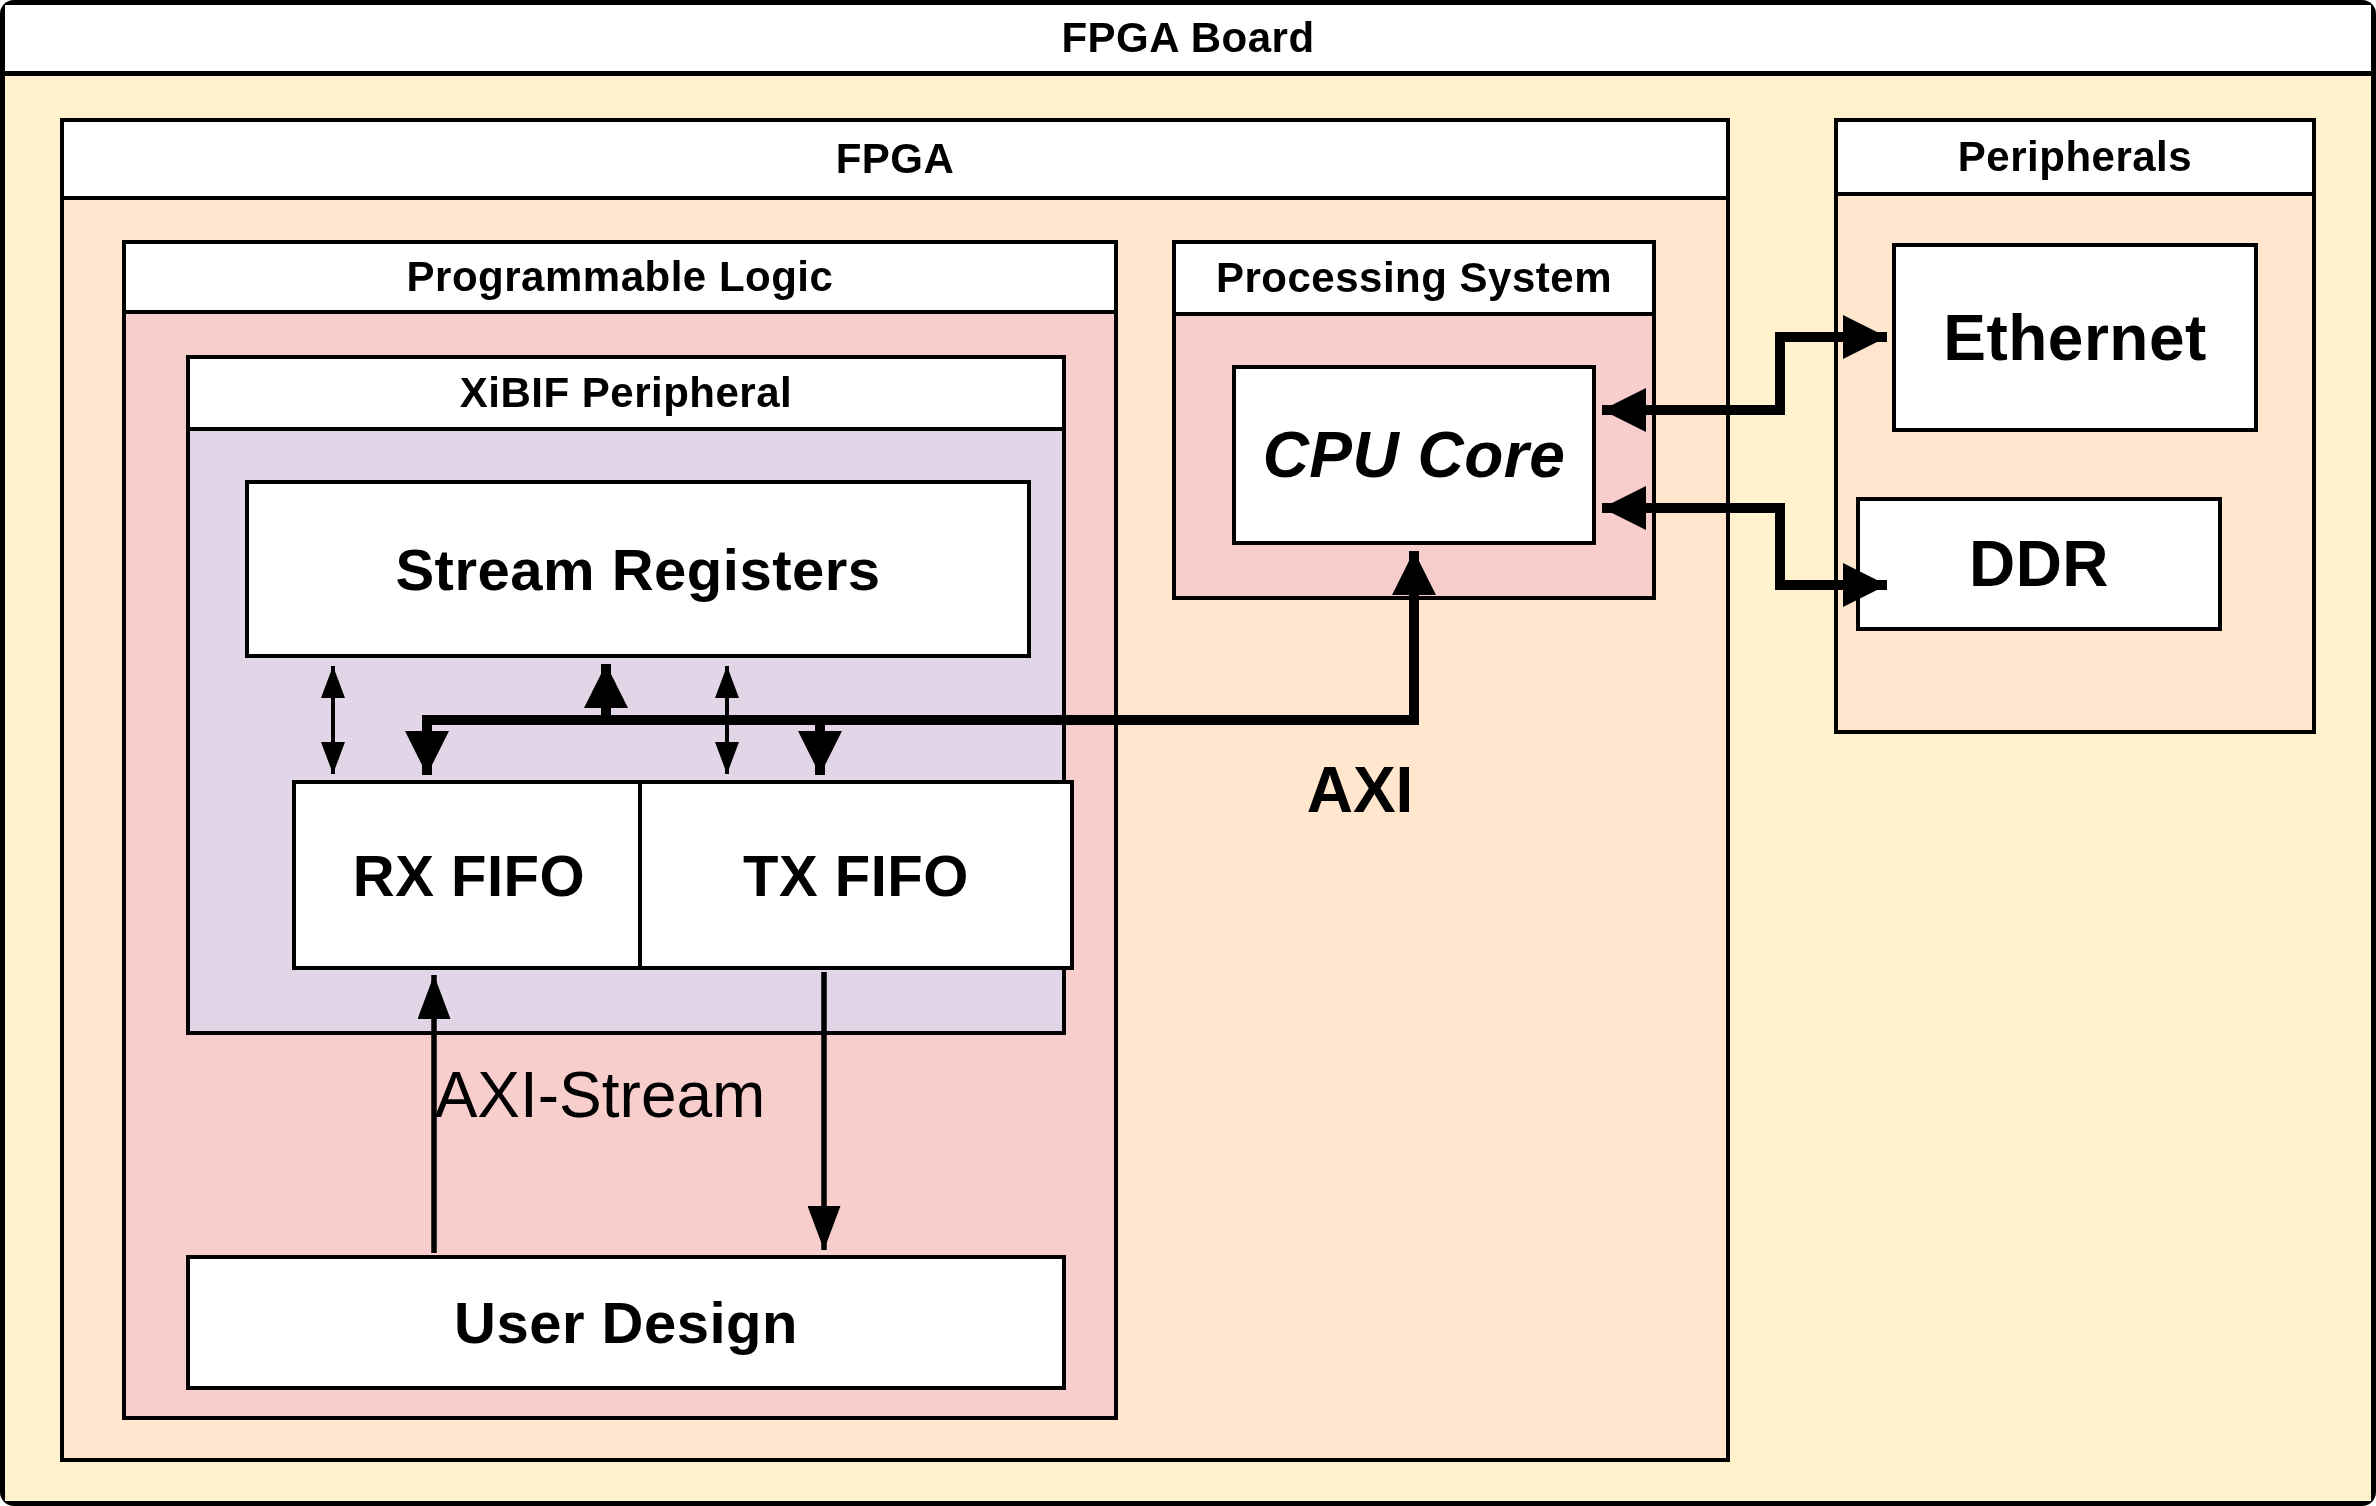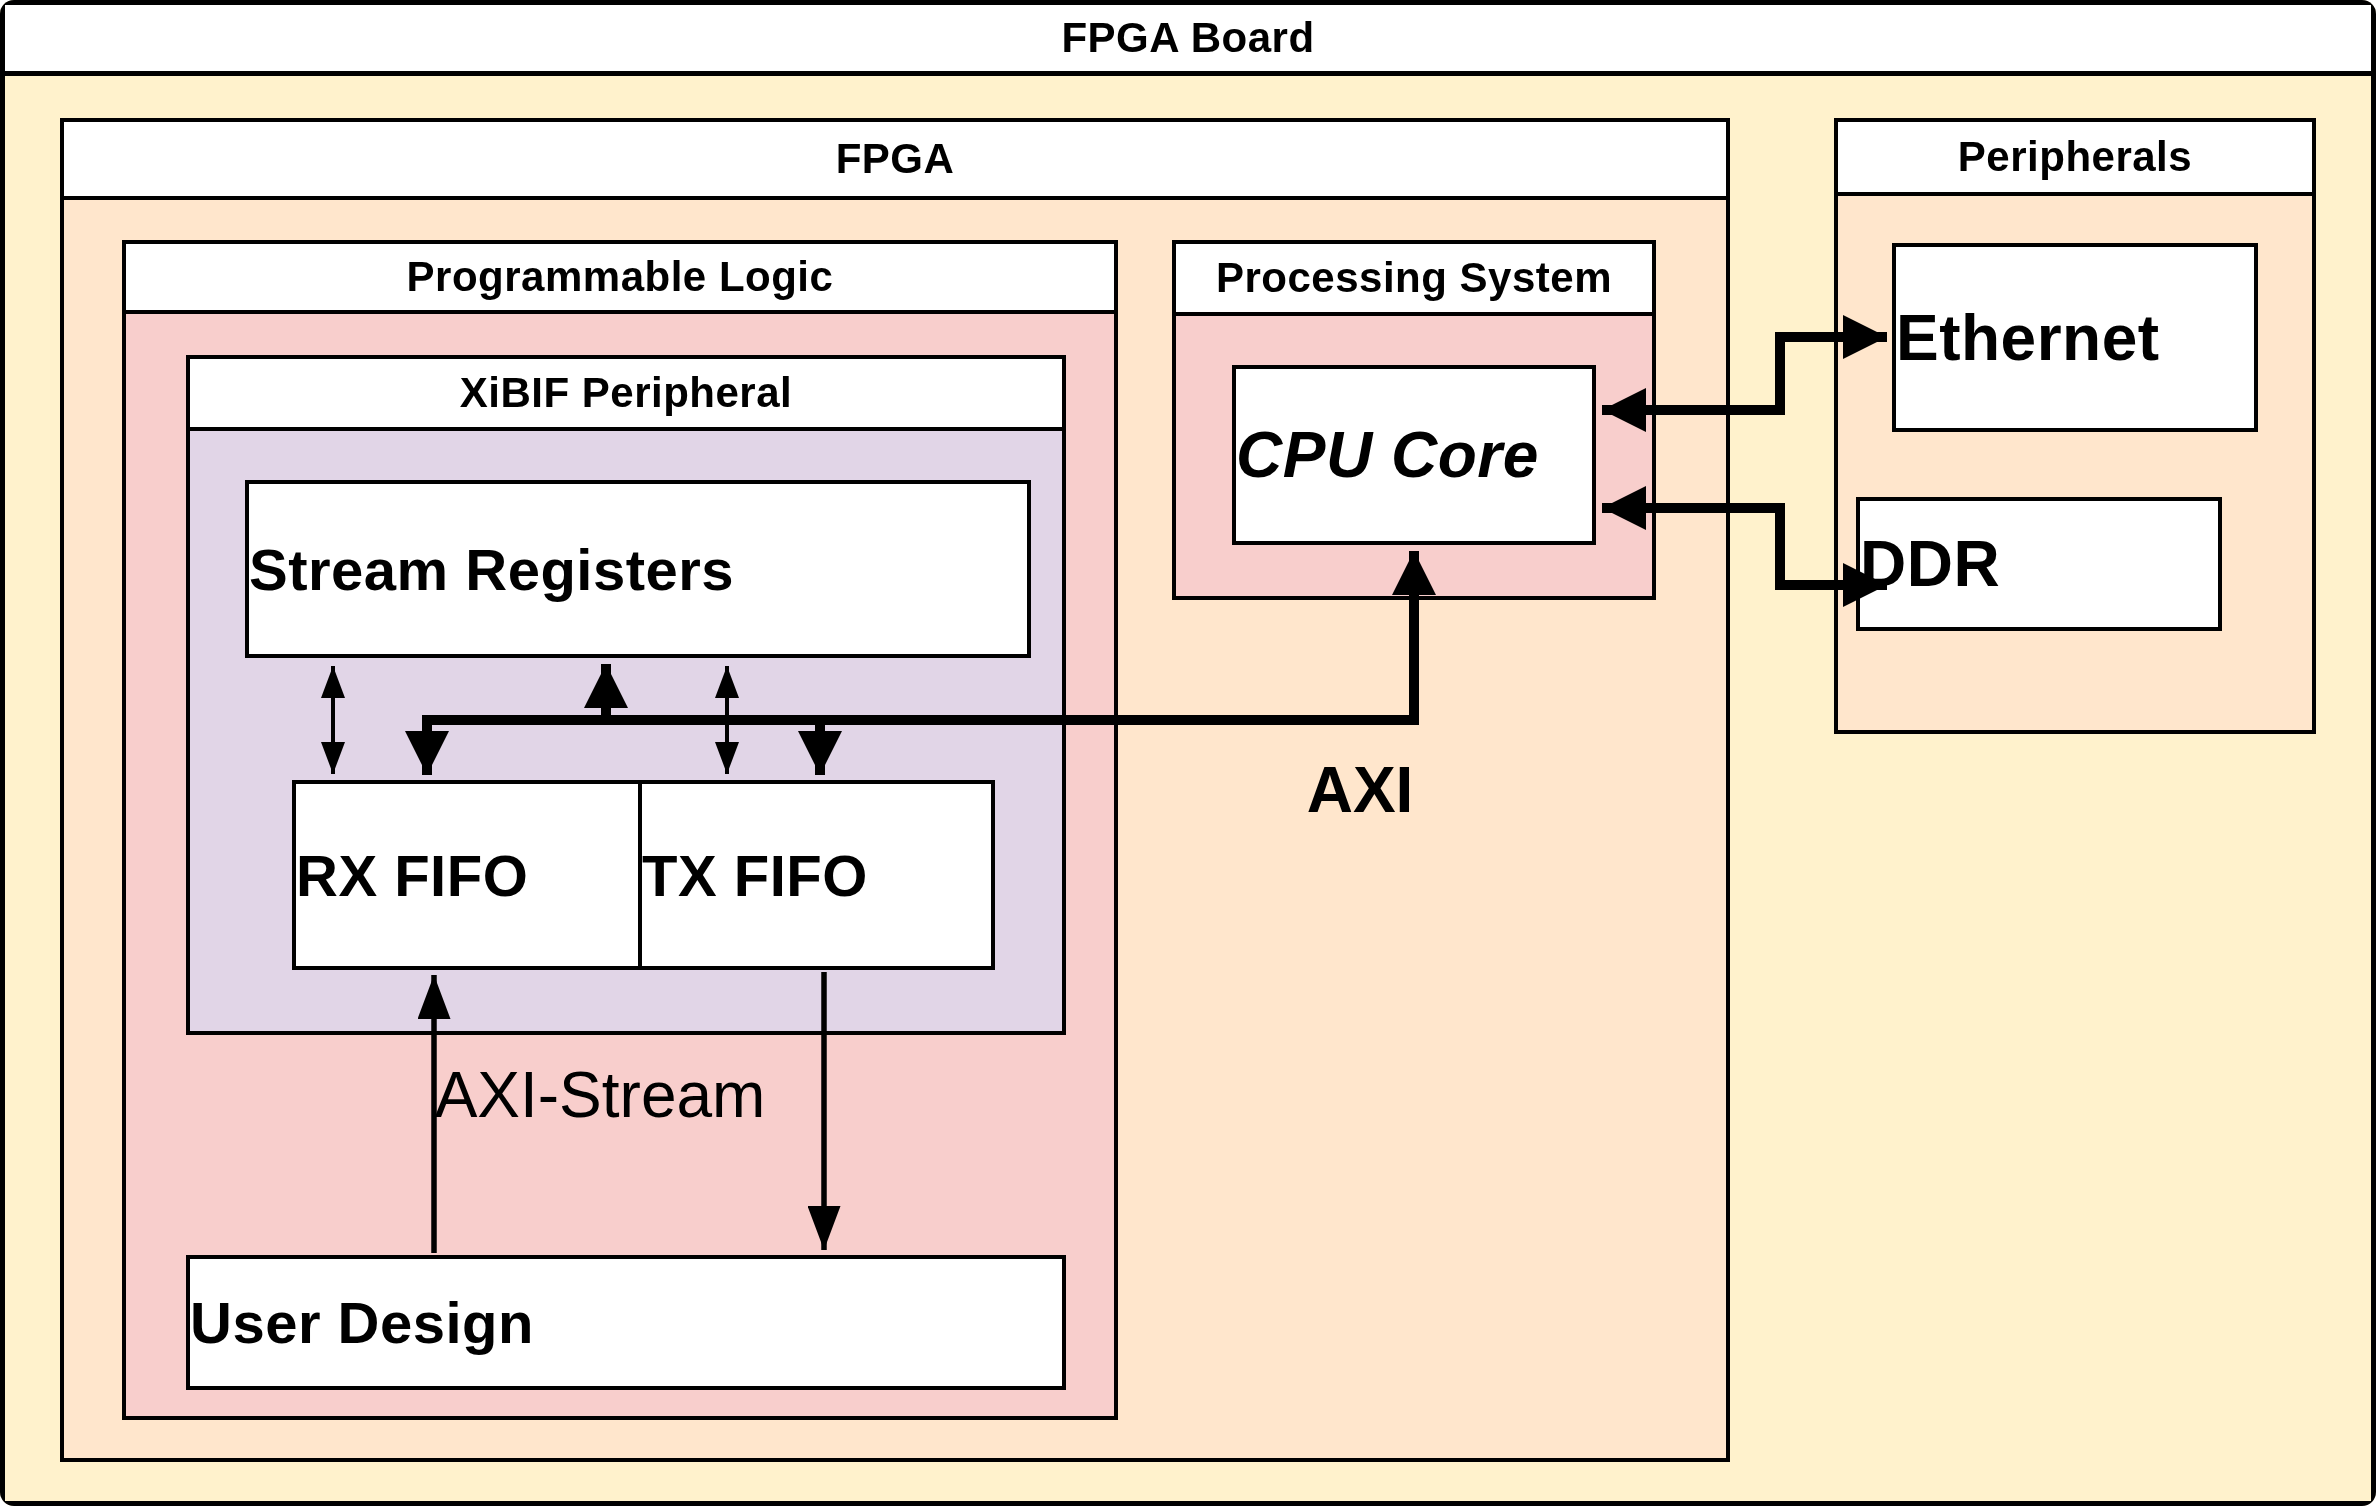--- a/index.html
+++ b/index.html
@@ -22,21 +22,21 @@
     background: var(--c-node_bg, #fff);
     border-bottom: 4px solid var(--c-line, #000);
     display: flex; align-items: center; justify-content: center;
     font-weight: bold; font-size: 42px; letter-spacing: 0.5px;
   }
   .band.outer-band { border-bottom-width: 5px; }
   .node {
     position: absolute; box-sizing: border-box;
     background: var(--c-node_bg, #fff);
     border: 4px solid var(--c-line, #000);
-    display: flex; align-items: center; 
+    display: flex; align-items: center; justify-content: center;
     font-weight: bold; font-size: 58px; letter-spacing: 0.5px;
     text-align: center;
   }
   .node.big { font-size: 64px; }
   .overlay { position: absolute; left: 0; top: 0; width: 2376px; height: 1506px; pointer-events: none; }
   .overlay path { stroke: var(--c-line, #000); fill: none; }
   .overlay .head { fill: var(--c-line, #000); stroke: none; }
   .buslabel {
     position: absolute; transform: translate(-50%, -50%);
     font-size: 64px; white-space: nowrap;
@@ -85,21 +85,21 @@
   </div>
 
   <div class="node" style="left:245px; top:480px; width:786px; height:178px;">
     <span>Stream Registers</span>
   </div>
 
   <div class="node" style="left:256px; top:780px; width:354px; height:190px;margin-left:36px;">
     <span>RX FIFO</span>
   </div>
 
-  <div class="node" style="left:638px; top:780px; width:357px; height:190px;">
+  <div class="node" style="left:638px; top:780px; width:436px; height:190px;">
     <span>TX FIFO</span>
   </div>
 
   <div class="node" style="left:186px; top:1255px; width:880px; height:135px;">
     <span>User Design</span>
   </div>
 
   <div class="node big" style="left:1232px; top:365px; width:364px; height:180px;font-style:italic;">
     <span>CPU Core</span>
   </div>

